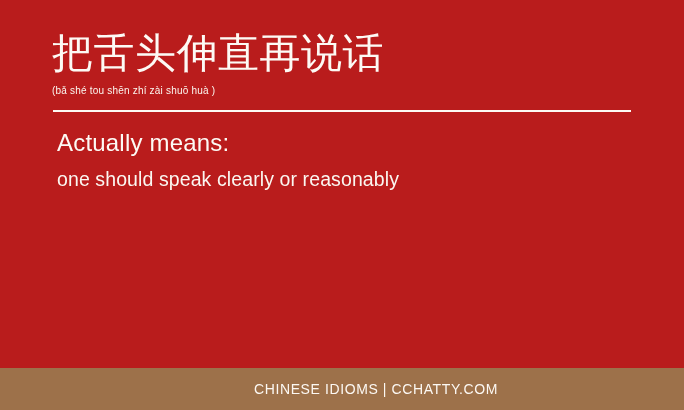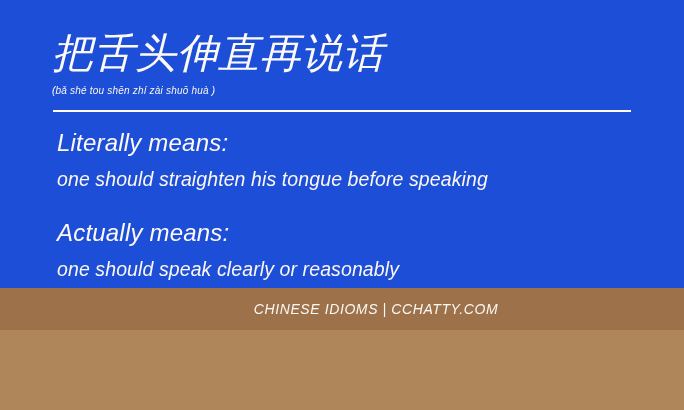--- a/index.html
+++ b/index.html
@@ -10,24 +10,23 @@
     width: 684px;
     height: 410px;
     background: #ae8659;
     font-family: "Liberation Sans", sans-serif;
     overflow: hidden;
     -webkit-font-smoothing: antialiased;
   }
   .slide {
     position: relative;
     width: 684px;
-    height: 330px;
-    background: #1d4ed8;
+    height: 410px;
+    background: #b91c1c;
     box-sizing: border-box;
-    font-style: italic;
   }
 
   
   .header {
     position: absolute;
     left: 52px;
     top: 28px;
     width: 580px;
   }
   .idiom-title {
@@ -121,24 +120,20 @@
 
   <div class="header">
     <div class="idiom-title">把舌头伸直再说话</div>
     <div class="idiom-pinyin">(bǎ shé tou shēn zhí zài shuō huà )</div>
   </div>
 
   <div class="divider"></div>
 
   <div class="content">
 
-    <div class="block">
-      <div class="block-heading">Literally means:</div>
-      <div class="block-text">one should straighten his tongue before speaking</div>
-    </div>
 
     <div class="block">
       <div class="block-heading">Actually means:</div>
       <div class="block-text">one should speak clearly or reasonably</div>
     </div>
 
   </div>
 
   <div class="footer-bar">
     <div class="footer-text">CHINESE IDIOMS | CCHATTY.COM</div>

